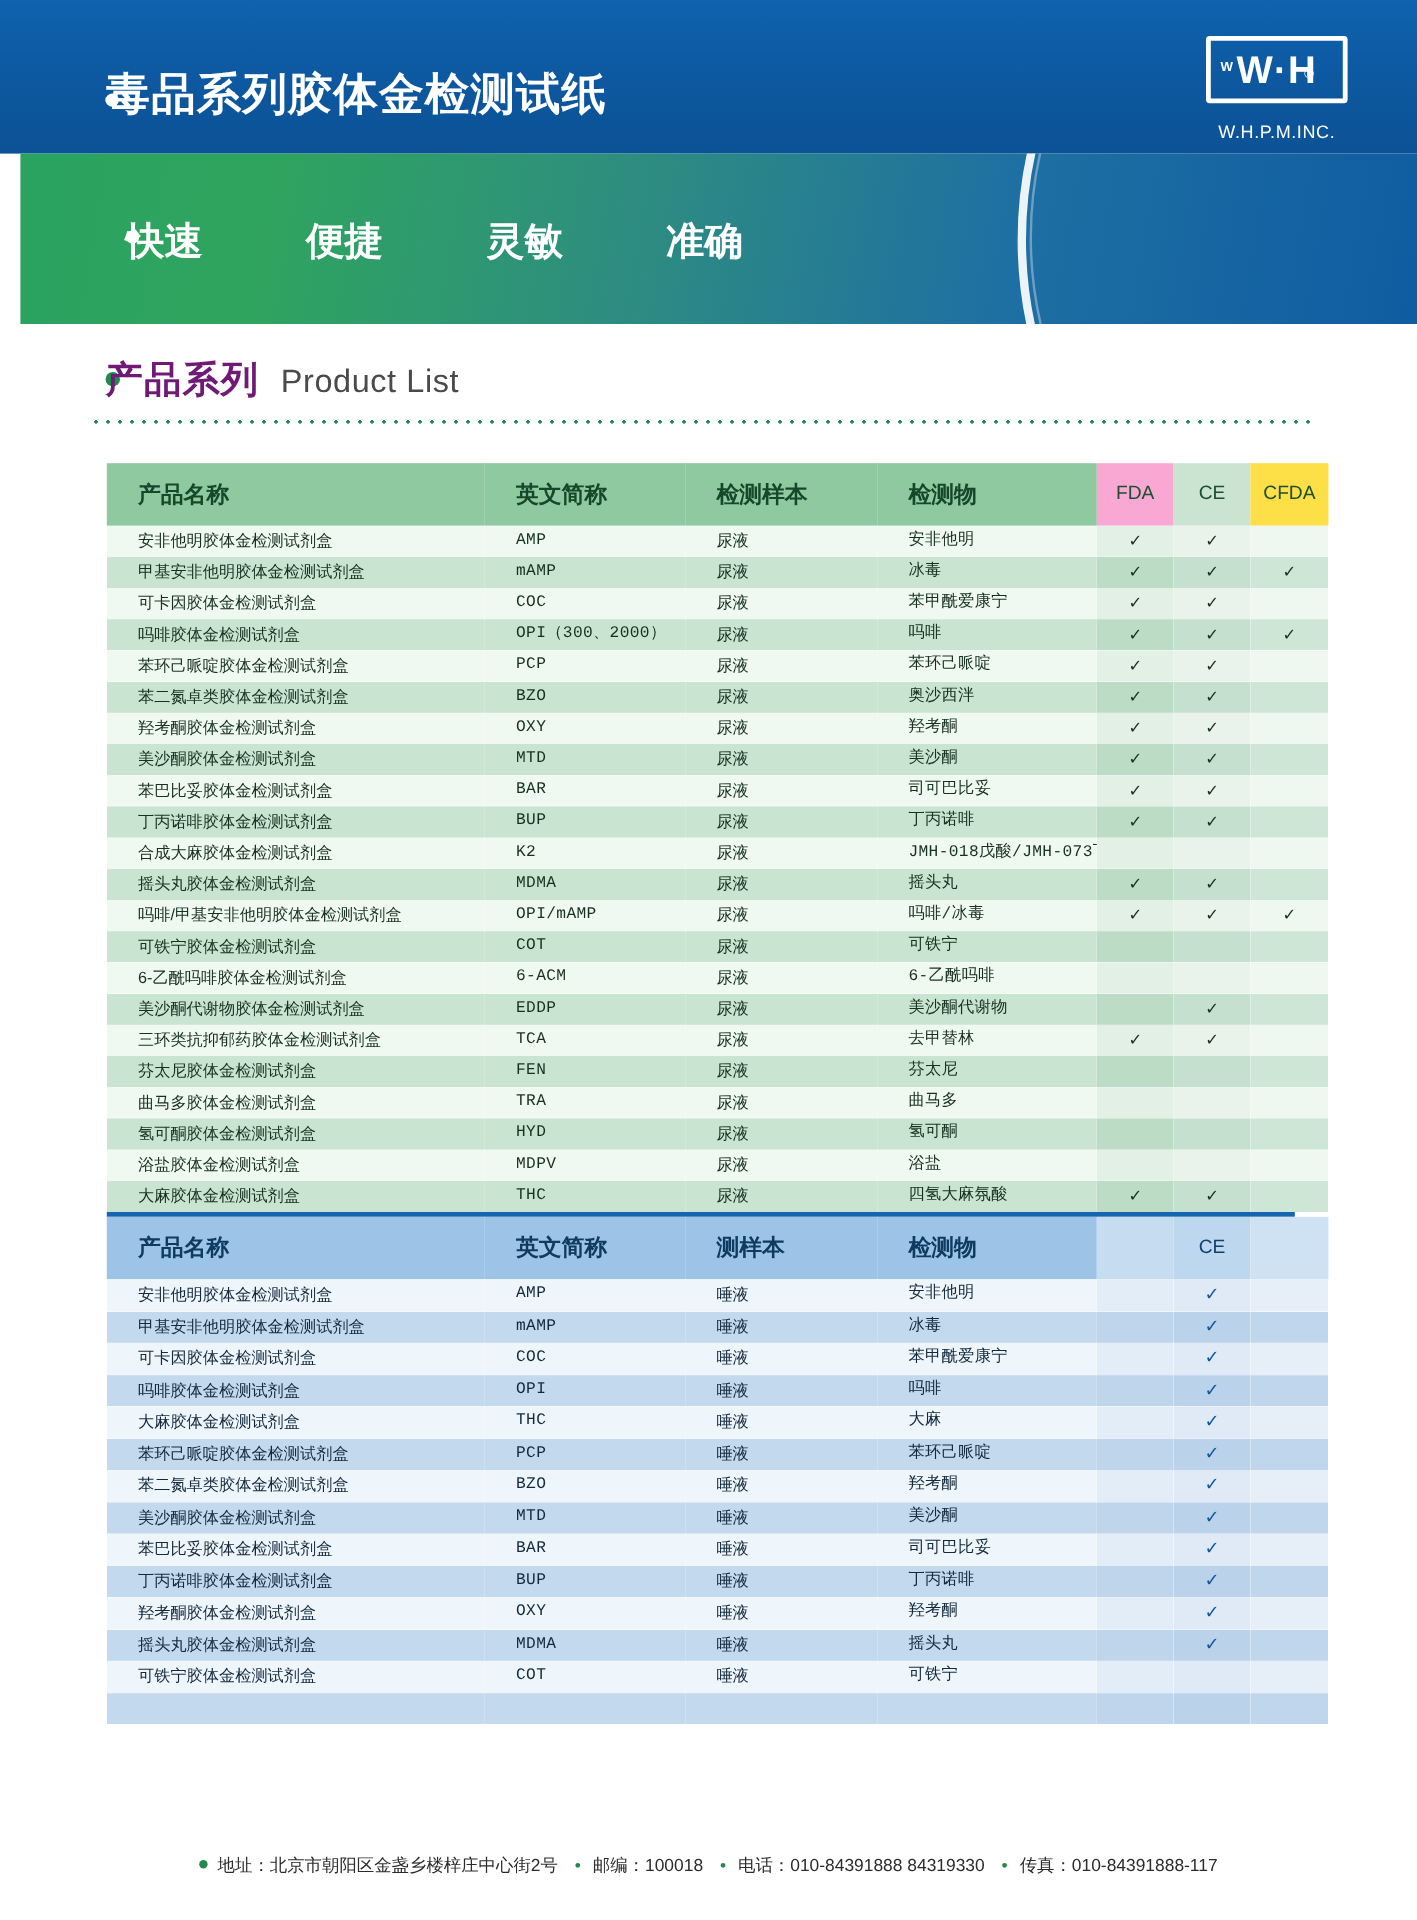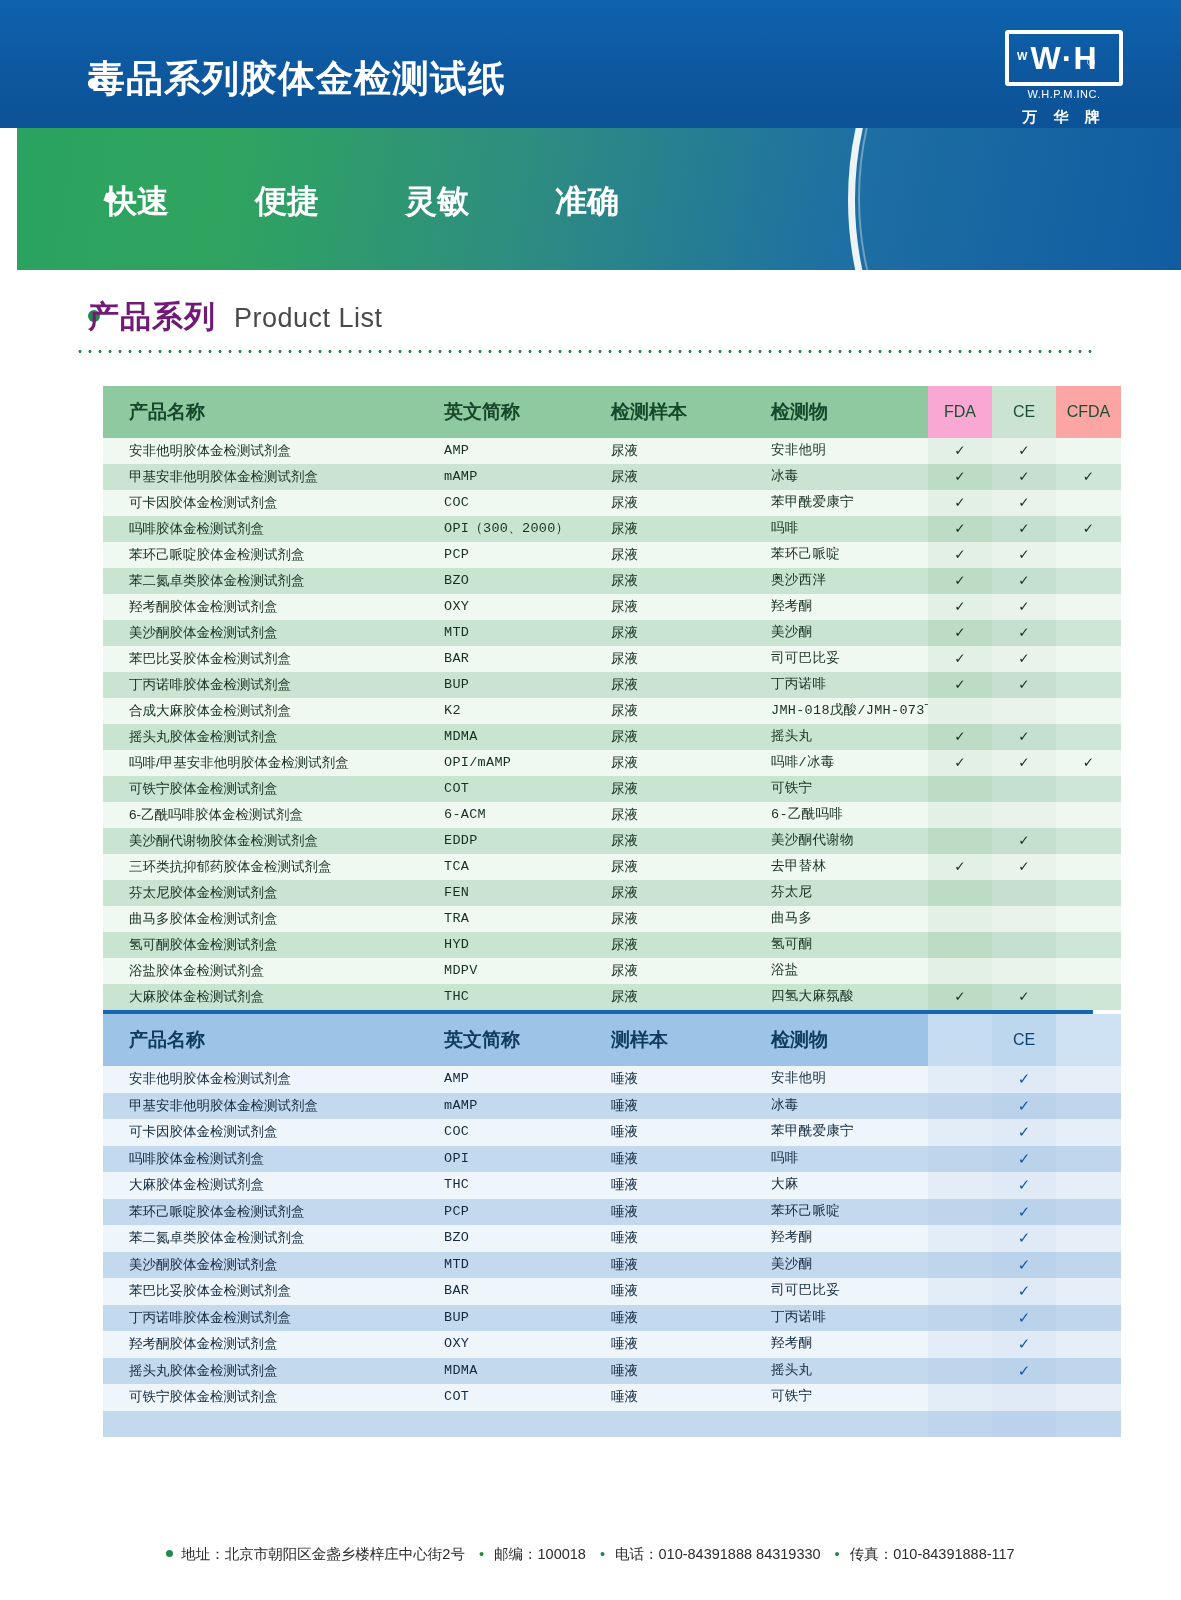--- a/index.html
+++ b/index.html
@@ -92,23 +92,23 @@
     border-radius: 3px;
     color: #ffffff;
     font-size: 32px;
     font-weight: bold;
     line-height: 48px;
     letter-spacing: 1px;
     position: relative;
   }
   .logo-sub {
     color: #ffffff;
-    font-size: 11px;
+    font-size: 15px;
     letter-spacing: 0.5px;
-    margin-top: 2px;
+    margin-top: 16px;
   }
   .logo-cn {
     color: #ffffff;
     font-size: 15px;
     letter-spacing: 6px;
     margin-top: 8px;
     font-weight: bold;
   }
   .logo-reg {
     position: absolute;
@@ -154,21 +154,21 @@
     left: 75px; top: 350px;
     width: 1018px; height: 3px;
     background-image: radial-gradient(circle, #1f8a4c 1.4px, transparent 1.6px);
     background-size: 10px 3px;
     background-repeat: repeat-x;
   }
 
   
   .table-wrap {
     position: absolute;
-    left: 75px; top: 386px;
+    left: 61px; top: 386px;
     width: 1018px;
     padding-left: 28px;
   }
   table {
     border-collapse: collapse;
     width: 1018px;
     table-layout: fixed;
   }
   col.c-name { width: 315px; }
   col.c-abbr { width: 167px; }
@@ -190,21 +190,21 @@
   }
   .thead-green th.cert {
     font-size: 16px;
     text-align: center;
     padding-left: 0;
     color: #1b4f30;
     font-weight: normal;
   }
   .thead-green th.cert.fda { background: #f9a8d4; }
   .thead-green th.cert.ce { background: #cbe4d2; }
-  .thead-green th.cert.cfda { background: #fca5a5; }
+  .thead-green th.cert.cfda { background: #fde047; }
 
   tbody.green tr td {
     font-size: 13.5px;
     color: #17311f;
     padding: 0 0 0 26px;
     height: 26px;
     line-height: 26px;
     vertical-align: middle;
     white-space: nowrap;
     overflow: hidden;

